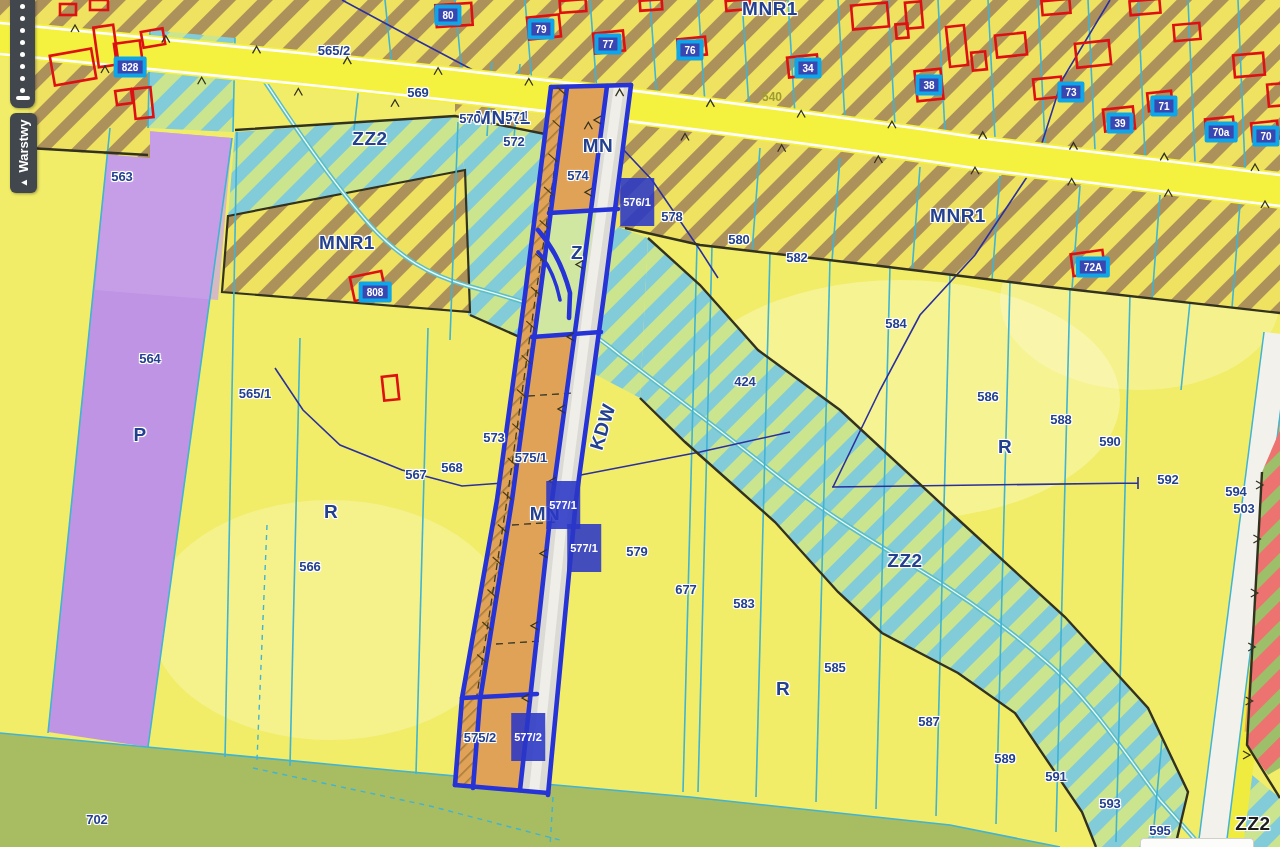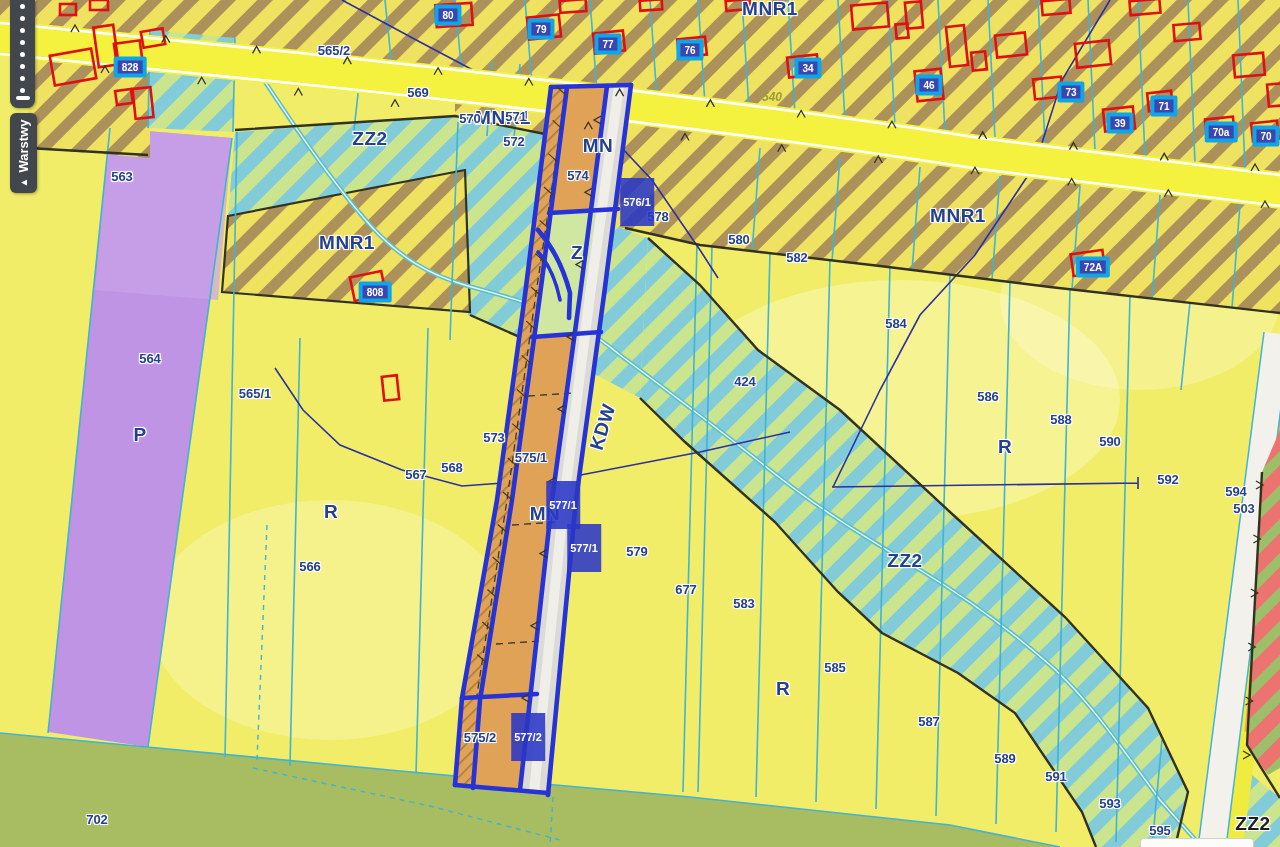--- a/index.html
+++ b/index.html
@@ -342,21 +342,21 @@
       <span class="lbl " style="left: 416px; top: 474px;">567</span>
       <span class="lbl " style="left: 452px; top: 467px;">568</span>
       <span class="lbl " style="left: 418px; top: 92px;">569</span>
       <span class="lbl " style="left: 470px; top: 118px;">570</span>
       <span class="lbl " style="left: 516px; top: 116px;">571</span>
       <span class="lbl " style="left: 514px; top: 141px;">572</span>
       <span class="lbl " style="left: 494px; top: 437px;">573</span>
       <span class="lbl " style="left: 578px; top: 175px;">574</span>
       <span class="lbl " style="left: 531px; top: 457px;">575/1</span>
       <span class="lbl " style="left: 480px; top: 737px;">575/2</span>
-      <span class="lbl " style="left: 658px; top: 216px;">578</span>
+      <span class="lbl " style="left: 672px; top: 216px;">578</span>
       <span class="lbl " style="left: 637px; top: 551px;">579</span>
       <span class="lbl " style="left: 739px; top: 239px;">580</span>
       <span class="lbl " style="left: 686px; top: 589px;">677</span>
       <span class="lbl " style="left: 797px; top: 257px;">582</span>
       <span class="lbl " style="left: 744px; top: 603px;">583</span>
       <span class="lbl " style="left: 896px; top: 323px;">584</span>
       <span class="lbl " style="left: 835px; top: 667px;">585</span>
       <span class="lbl " style="left: 988px; top: 396px;">586</span>
       <span class="lbl " style="left: 929px; top: 721px;">587</span>
       <span class="lbl " style="left: 1061px; top: 419px;">588</span>
@@ -364,33 +364,33 @@
       <span class="lbl " style="left: 1110px; top: 441px;">590</span>
       <span class="lbl " style="left: 1056px; top: 776px;">591</span>
       <span class="lbl " style="left: 1168px; top: 479px;">592</span>
       <span class="lbl " style="left: 1110px; top: 803px;">593</span>
       <span class="lbl " style="left: 1222px; top: 491px; padding-left: 28px;">594</span>
       <span class="lbl " style="left: 1160px; top: 830px;">595</span>
       <span class="lbl " style="left: 1190px; top: 847px;">596</span>
       <span class="lbl " style="left: 745px; top: 381px;">424</span>
       <span class="lbl " style="left: 1244px; top: 508px;">503</span>
       <span class="lbl " style="left: 97px; top: 819px;">702</span>
-      <span class="lbl olive" style="left: 772px; top: 97px; font-style: italic;">540</span>
+      <span class="lbl olive" style="left: 772px; top: 97px;">540</span>
       <span class="lbl chipS" style="left: 637px; top: 202px;">576/1</span>
       <span class="lbl chipS" style="left: 563px; top: 505px;">577/1</span>
       <span class="lbl chipS" style="left: 584px; top: 548px;">577/1</span>
       <span class="lbl chipS" style="left: 528px; top: 737px;">577/2</span>
       <span class="lbl chipB" style="left: 130px; top: 43px; margin-top: 24px;">828</span>
       <span class="lbl chipB" style="left: 375px; top: 292px;">808</span>
       <span class="lbl chipB" style="left: 448px; top: 15px;">80</span>
       <span class="lbl chipB" style="left: 541px; top: 29px;">79</span>
       <span class="lbl chipB" style="left: 608px; top: 44px;">77</span>
       <span class="lbl chipB" style="left: 690px; top: 50px;">76</span>
       <span class="lbl chipB" style="left: 808px; top: 68px;">34</span>
-      <span class="lbl chipB" style="left: 929px; top: 85px;">46</span>
+      <span class="lbl chipB" style="left: 929px; top: 85px;">38</span>
       <span class="lbl chipB" style="left: 1048px; top: 92px; margin-left: 23px;">73</span>
       <span class="lbl chipB" style="left: 1120px; top: 123px;">39</span>
       <span class="lbl chipB" style="left: 1164px; top: 106px;">71</span>
       <span class="lbl chipB" style="left: 1221px; top: 132px;">70a</span>
       <span class="lbl chipB" style="left: 1266px; top: 136px;">70</span>
       <span class="lbl chipB" style="left: 1093px; top: 267px;">72A</span>
     </div>
 
 <div class="toolbar">
   <div class="dots" id="dots">

